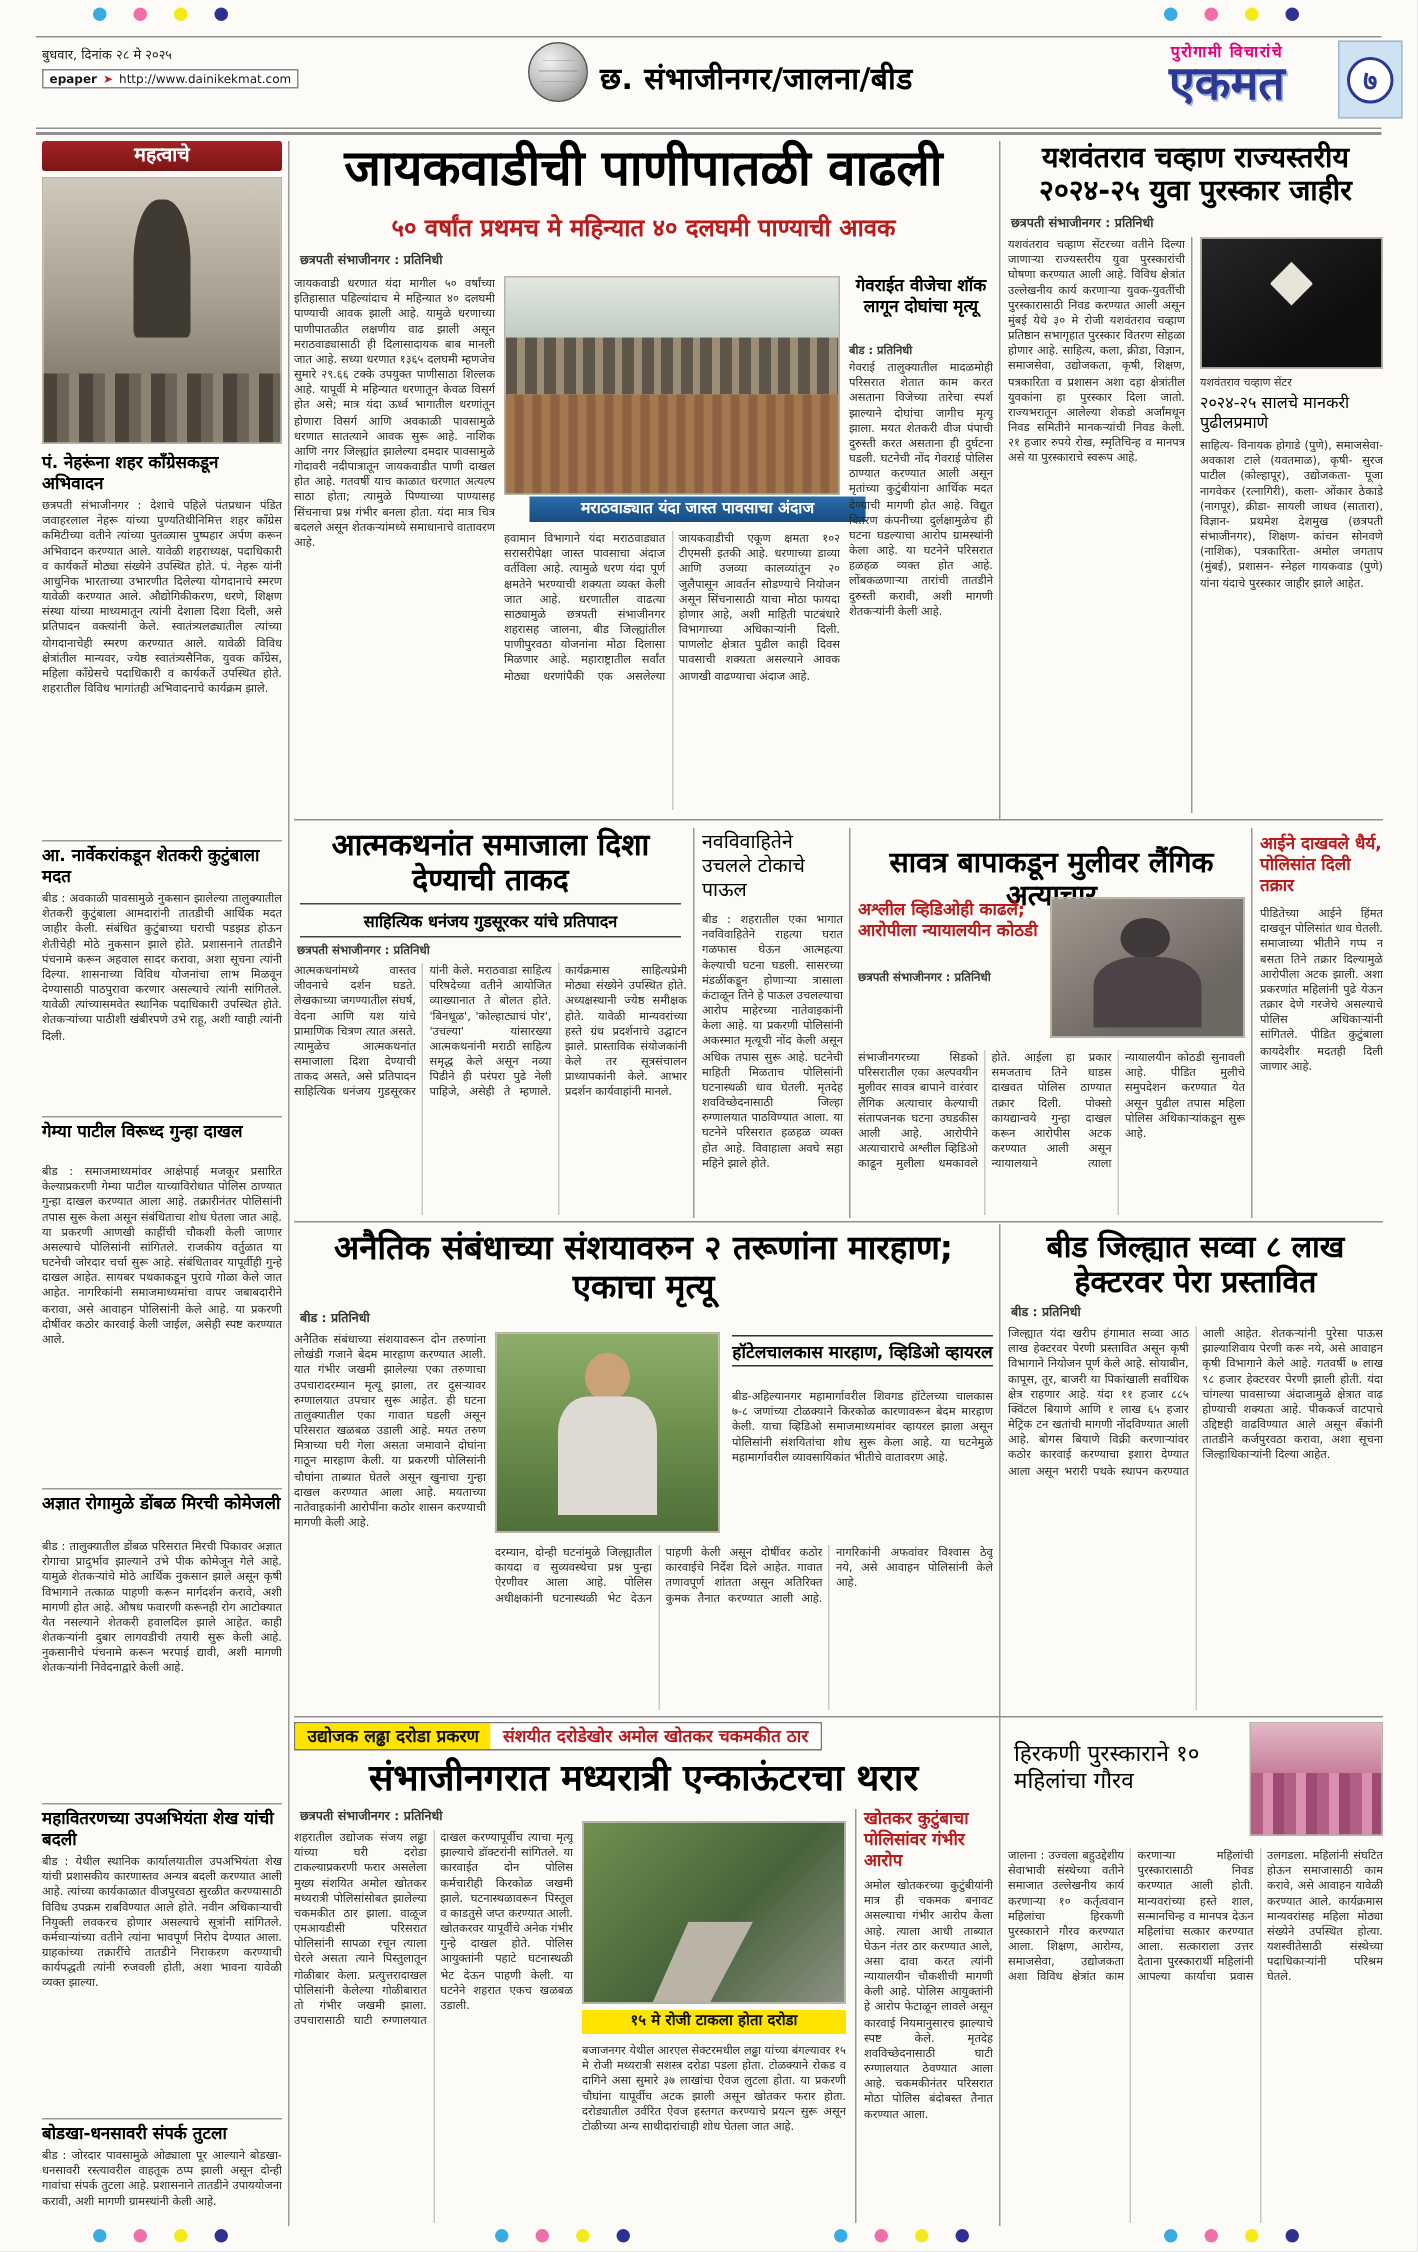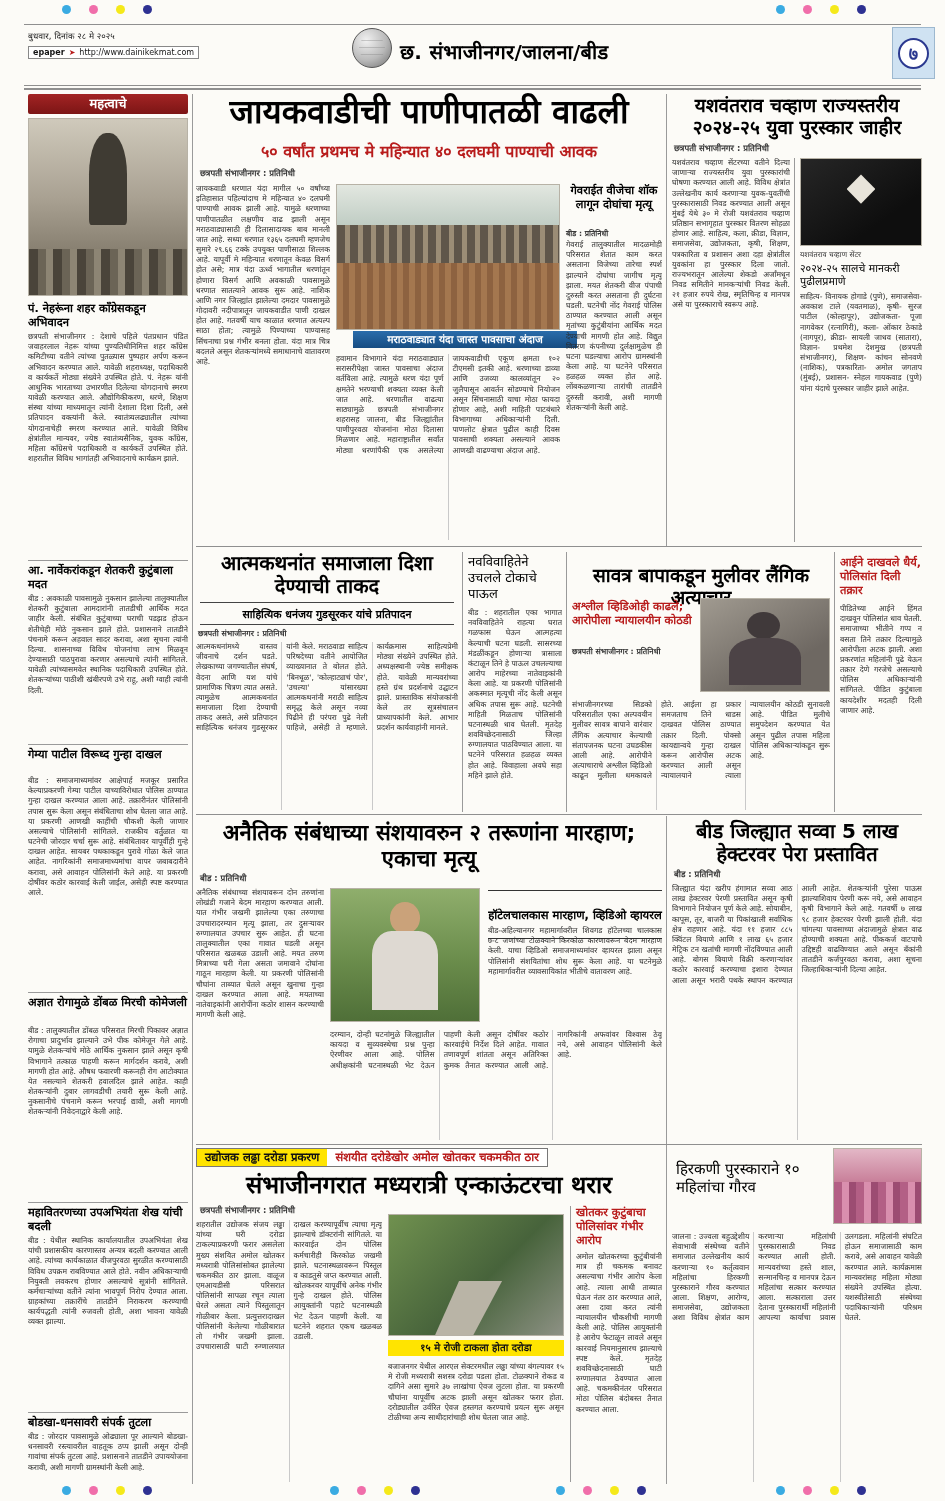--- a/index.html
+++ b/index.html
@@ -24,21 +24,21 @@
   .dot{width:9px;height:9px;border-radius:50%}
   .d-c{background:#3aabe2}.d-m{background:#f06eaa}.d-y{background:#f5e91a}.d-b{background:#2e3192}
   .photo{position:absolute;overflow:hidden;border:1px solid #b7b2a6}
   .sectionbar{background:linear-gradient(180deg,#a32424,#7c1515);color:#fff;font-weight:bold;
               font-size:13px;text-align:center;line-height:20px;border-radius:2px}
   .capbar{background:linear-gradient(180deg,#2a6cab,#174d82);color:#fff;font-weight:bold;
           font-size:10.5px;text-align:center;line-height:17px}
   .strap{border-top:1.5px solid #444;border-bottom:1.5px solid #444;font-size:10.8px;font-weight:bold;
          text-align:center;padding:3px 0;color:#000}
   .boxhead{border-top:1.5px solid #333;border-bottom:1.5px solid #333;font-size:11.5px;font-weight:bold;
-           text-align:center;padding:16px 0;color:#000}
+           text-align:center;padding:2px 0;color:#000}
   .kicker{display:flex;align-items:stretch;border:1px solid #777;height:19px;font-weight:bold;font-size:11.5px;line-height:17px}
   .kicker .k1{background:#ffe400;padding:0 8px;color:#111;white-space:nowrap}
   .kicker .k2{padding:0 8px;color:#b81c1c;white-space:nowrap;background:#fff}
   .ycap{background:#ffe400;color:#111;font-weight:bold;font-size:10px;text-align:center;line-height:16px}
   
   .ph-statue{background:linear-gradient(180deg,#cfc9bb 0%,#a9a192 45%,#847c6d 78%,#5f594d 100%)}
   .ph-statue .fig{position:absolute;left:38%;top:8%;width:24%;height:52%;background:#3f3b33;border-radius:45% 45% 6% 6%}
   .ph-statue .crowd{position:absolute;left:0;bottom:0;width:100%;height:26%;
       background:repeating-linear-gradient(90deg,#4a443a 0 9px,#6b6456 9px 17px,#8d8574 17px 24px)}
   .ph-dam{background:#cdd6ce}
@@ -100,20 +100,24 @@
 
   <div class="rule-h" style="left:24px;top:24px;width:897px;border-top-width:1.5px"></div>
   <div class="abs datetext" style="left:28px;top:30px">बुधवार, दिनांक २८ मे २०२५</div>
   <div class="abs epaper" style="left:28px;top:46px">
     <span class="lbl">epaper</span>
     <span class="arr">➤</span>
     <span>http://www.dainikekmat.com</span>
   </div>
   <div class="abs globe" style="left:352px;top:28px;width:40px;height:40px"></div>
   <div class="abs edition" style="left:400px;top:38px">छ. संभाजीनगर/जालना/बीड</div>
+  <div class="abs" style="left:752px;top:27px;width:132px">
+    <div class="masthead-tag">पुरोगामी विचारांचे</div>
+    <div class="masthead-title">एकमत</div>
+  </div>
   <div class="abs pgnum" style="left:892px;top:27px;width:43px;height:52px">
     <div class="circ">७</div>
   </div>
   <div class="rule-h" style="left:24px;top:85px;width:897px"></div>
   <div class="rule-h" style="left:24px;top:88px;width:897px;border-top-width:2px"></div>
 
   <div class="rule-v" style="left:192px;top:94px;height:1390px"></div>
   <div class="rule-v" style="left:666px;top:94px;height:452px"></div>
   <div class="rule-v" style="left:666px;top:816px;height:668px"></div>
 
@@ -205,21 +209,21 @@
   <div class="abs byline" style="left:200px;top:872px">बीड : प्रतिनिधी</div>
   <div class="abs bt" style="left:196px;top:888px;width:128px;height:252px">अनैतिक संबंधाच्या संशयावरून दोन तरुणांना लोखंडी गजाने बेदम मारहाण करण्यात आली. यात गंभीर जखमी झालेल्या एका तरुणाचा उपचारादरम्यान मृत्यू झाला, तर दुसऱ्यावर रुग्णालयात उपचार सुरू आहेत. ही घटना तालुक्यातील एका गावात घडली असून परिसरात खळबळ उडाली आहे. मयत तरुण मित्राच्या घरी गेला असता जमावाने दोघांना गाठून मारहाण केली. या प्रकरणी पोलिसांनी चौघांना ताब्यात घेतले असून खुनाचा गुन्हा दाखल करण्यात आला आहे. मयताच्या नातेवाइकांनी आरोपींना कठोर शासन करण्याची मागणी केली आहे.</div>
   <div class="photo ph-field" style="left:330px;top:888px;width:150px;height:134px">
     <div class="face"></div>
     <div class="shirt"></div>
   </div>
   <div class="abs boxhead" style="left:488px;top:890px;width:174px">हॉटेलचालकास मारहाण, व्हिडिओ व्हायरल</div>
   <div class="abs bt" style="left:488px;top:926px;width:174px;height:96px">बीड-अहिल्यानगर महामार्गावरील शिवगड हॉटेलच्या चालकास ७-८ जणांच्या टोळक्याने किरकोळ कारणावरून बेदम मारहाण केली. याचा व्हिडिओ समाजमाध्यमांवर व्हायरल झाला असून पोलिसांनी संशयितांचा शोध सुरू केला आहे. या घटनेमुळे महामार्गावरील व्यावसायिकांत भीतीचे वातावरण आहे.</div>
   <div class="abs bt cols3" style="left:330px;top:1030px;width:332px;height:110px">दरम्यान, दोन्ही घटनांमुळे जिल्ह्यातील कायदा व सुव्यवस्थेचा प्रश्न पुन्हा ऐरणीवर आला आहे. पोलिस अधीक्षकांनी घटनास्थळी भेट देऊन पाहणी केली असून दोषींवर कठोर कारवाईचे निर्देश दिले आहेत. गावात तणावपूर्ण शांतता असून अतिरिक्त कुमक तैनात करण्यात आली आहे. नागरिकांनी अफवांवर विश्वास ठेवू नये, असे आवाहन पोलिसांनी केले आहे.</div>
 
-  <div class="abs h-sec" style="left:672px;top:820px;width:250px">बीड जिल्ह्यात सव्वा 5 लाख हेक्टरवर पेरा प्रस्तावित</div>
+  <div class="abs h-sec" style="left:672px;top:820px;width:250px">बीड जिल्ह्यात सव्वा ८ लाख हेक्टरवर पेरा प्रस्तावित</div>
   <div class="abs byline" style="left:674px;top:868px">बीड : प्रतिनिधी</div>
   <div class="abs bt cols2" style="left:672px;top:884px;width:250px;height:256px">जिल्ह्यात यंदा खरीप हंगामात सव्वा आठ लाख हेक्टरवर पेरणी प्रस्तावित असून कृषी विभागाने नियोजन पूर्ण केले आहे. सोयाबीन, कापूस, तूर, बाजरी या पिकांखाली सर्वाधिक क्षेत्र राहणार आहे. यंदा ११ हजार ८८५ क्विंटल बियाणे आणि १ लाख ६५ हजार मेट्रिक टन खतांची मागणी नोंदविण्यात आली आहे. बोगस बियाणे विक्री करणाऱ्यांवर कठोर कारवाई करण्याचा इशारा देण्यात आला असून भरारी पथके स्थापन करण्यात आली आहेत. शेतकऱ्यांनी पुरेसा पाऊस झाल्याशिवाय पेरणी करू नये, असे आवाहन कृषी विभागाने केले आहे. गतवर्षी ७ लाख ९८ हजार हेक्टरवर पेरणी झाली होती. यंदा चांगल्या पावसाच्या अंदाजामुळे क्षेत्रात वाढ होण्याची शक्यता आहे. पीककर्ज वाटपाचे उद्दिष्टही वाढविण्यात आले असून बँकांनी तातडीने कर्जपुरवठा करावा, अशा सूचना जिल्हाधिकाऱ्यांनी दिल्या आहेत.</div>
 
   <div class="rule-h" style="left:196px;top:1144px;width:726px"></div>
 
   <div class="abs kicker" style="left:196px;top:1148px">
     <span class="k1">उद्योजक लढ्ढा दरोडा प्रकरण</span>
     <span class="k2">संशयीत दरोडेखोर अमोल खोतकर चकमकीत ठार</span>
   </div>
   <div class="abs h-sec" style="left:196px;top:1172px;width:466px;font-size:24px">संभाजीनगरात मध्यरात्री एन्काऊंटरचा थरार</div>

